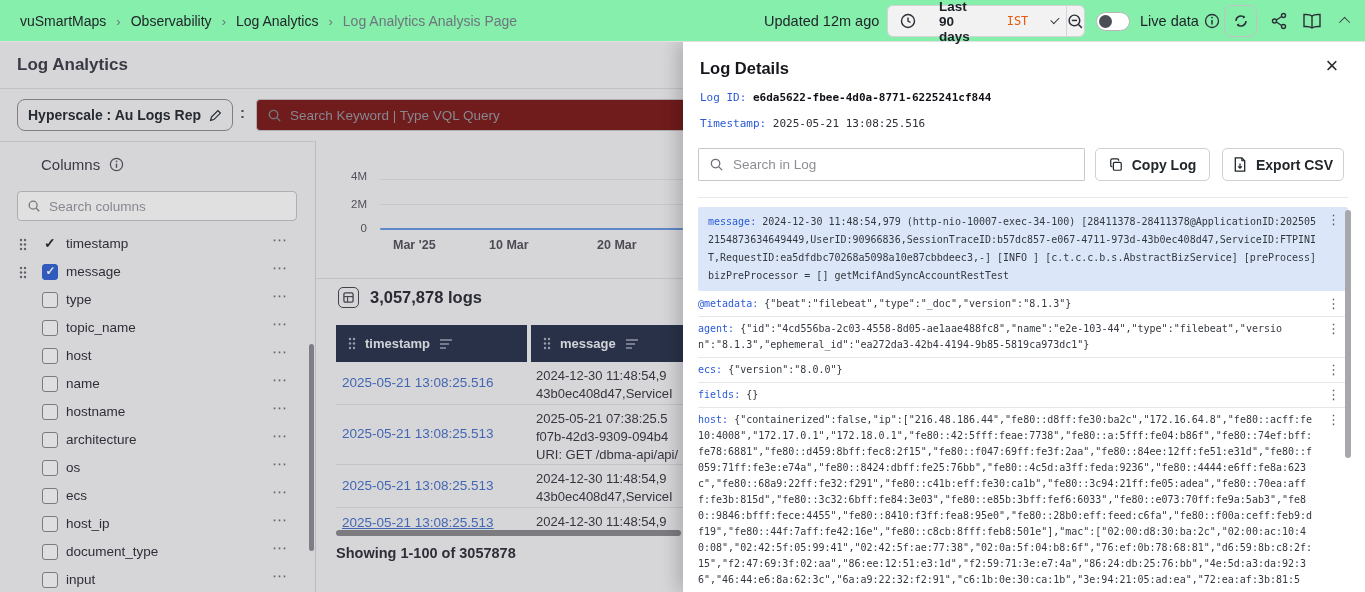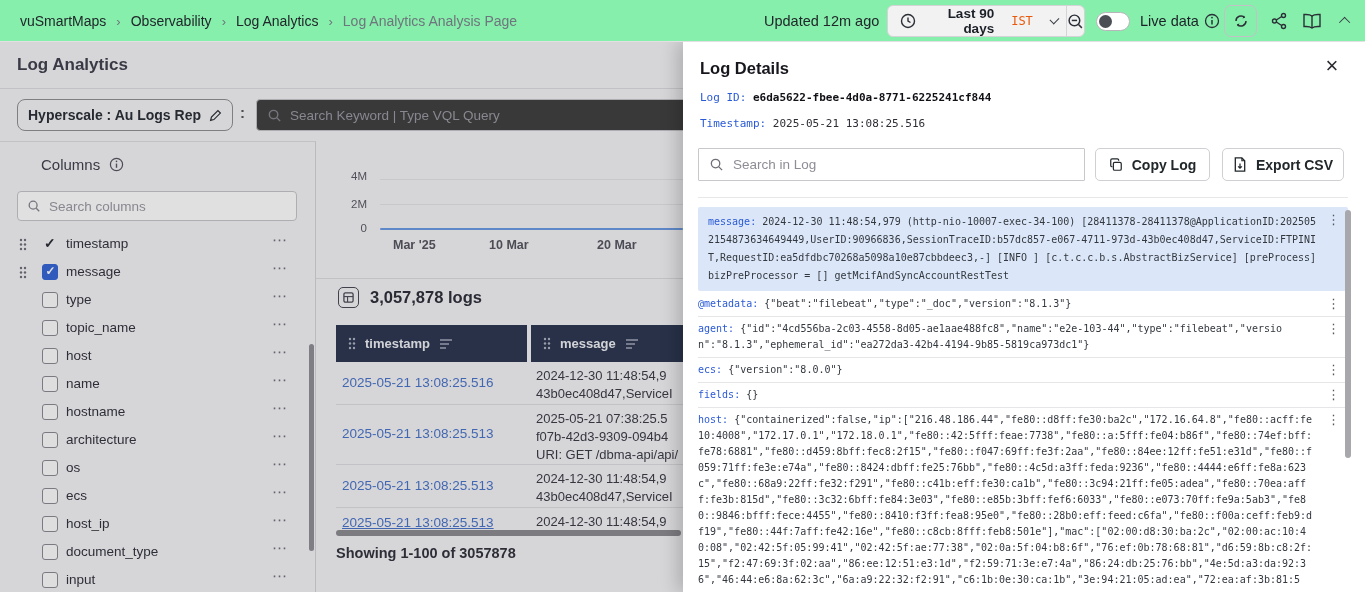--- a/index.html
+++ b/index.html
@@ -10,21 +10,21 @@
   
   .topbar{position:absolute;left:0;top:0;width:1365px;height:42px;background:#86efac;
           border-bottom:1px solid #e1e1e4;z-index:30;}
   .crumbs{position:absolute;left:20px;top:0;height:42px;display:flex;align-items:center;gap:10px;font-size:14px;}
   .crumb{color:#21272a;cursor:pointer;}
   .crumb.last{color:#6f757c;}
   .crumb-sep{color:#6f757c;font-size:13px;}
   .updated{position:absolute;left:764px;top:0;height:42px;line-height:42px;font-size:14.5px;color:#21272a;}
   .timegroup{position:absolute;left:887px;top:5px;width:198px;height:32px;background:#f2f2f3;
              border:1px solid #d4d4d6;border-radius:6px;display:flex;align-items:center;}
-  .tg-main{display:flex;align-items:center;gap:17px;padding:0 10px 0 12px;height:100%;cursor:pointer;text-align:right;}
+  .tg-main{display:flex;align-items:center;gap:23px;padding:0 10px 0 12px;height:100%;cursor:pointer;}
   .tg-range{font-size:13.5px;font-weight:bold;color:#1c2128;}
   .tg-tz{font-family:"DejaVu Sans Mono",monospace;font-size:12px;color:#e8590c;}
   .tg-div{width:1px;height:100%;background:#d4d4d6;}
   .tg-zoom{flex:1;display:flex;align-items:center;justify-content:center;height:100%;cursor:pointer;}
   .chev{display:inline-block;width:8px;height:8px;border-right:1.6px solid #3a3f46;border-bottom:1.6px solid #3a3f46;}
   .chev.down{transform:rotate(45deg) translateY(-2px);}
   .chev.up{transform:rotate(-135deg) translateY(-2px);}
   .toggle{position:absolute;left:1096px;top:12px;width:34px;height:19px;border:1px solid #b7b7bb;
           border-radius:10px;background:#fff;cursor:pointer;}
   .knob{position:absolute;left:2px;top:2px;width:13px;height:13px;border-radius:50%;background:#4b4f55;}
@@ -35,21 +35,21 @@
   svg.ic{display:block;}
 
   
   .content{position:absolute;left:0;top:42px;width:1365px;height:550px;background:#f4f4f6;z-index:1;}
   .pagehead{position:absolute;left:0;top:0;width:683px;height:47px;border-bottom:1px solid #dcdce0;}
   .pagetitle{position:absolute;left:17px;top:13px;font-size:17px;font-weight:bold;color:#41414d;}
   .srcbtn{position:absolute;left:17px;top:57px;width:216px;height:32px;border:1px solid #8f8f94;border-radius:8px;
           background:#f4f4f6;display:flex;align-items:center;justify-content:center;gap:8px;
           font-size:14px;font-weight:bold;color:#2a2e35;cursor:pointer;}
   .colon{position:absolute;left:240px;top:62px;font-size:15px;color:#55555c;font-weight:bold;}
-  .vqlsearch{position:absolute;left:256px;top:57px;width:500px;height:32px;background:#404040;border:1px solid #c6c6ca;
+  .vqlsearch{position:absolute;left:256px;top:57px;width:500px;height:32px;background:#7f1d1d;border:1px solid #c6c6ca;
              border-radius:4px;display:flex;align-items:center;gap:8px;padding:0 10px;}
   .placeholder{font-size:13.5px;color:#9a9aa2;}
   .sidebar{position:absolute;left:0;top:99px;width:316px;height:451px;border-right:1px solid #d4d4d8;border-top:1px solid #dcdce0;}
   .colhead{position:absolute;left:17px;top:14px;display:flex;align-items:center;gap:9px;}
   .coltitle{font-size:15px;font-weight:normal;color:#41414d;margin-left:24px;}
   .colsearch{position:absolute;left:17px;top:49px;width:280px;height:30px;background:#fff;border:1px solid #c6c6ca;
              border-radius:4px;display:flex;align-items:center;gap:8px;padding:0 9px;}
   .collist{position:absolute;left:0;top:88px;width:316px;height:363px;overflow:hidden;}
   .colitem{position:relative;height:28px;display:flex;align-items:center;cursor:pointer;}
   .drag{position:absolute;left:19px;top:8px;color:#6e6e76;}

